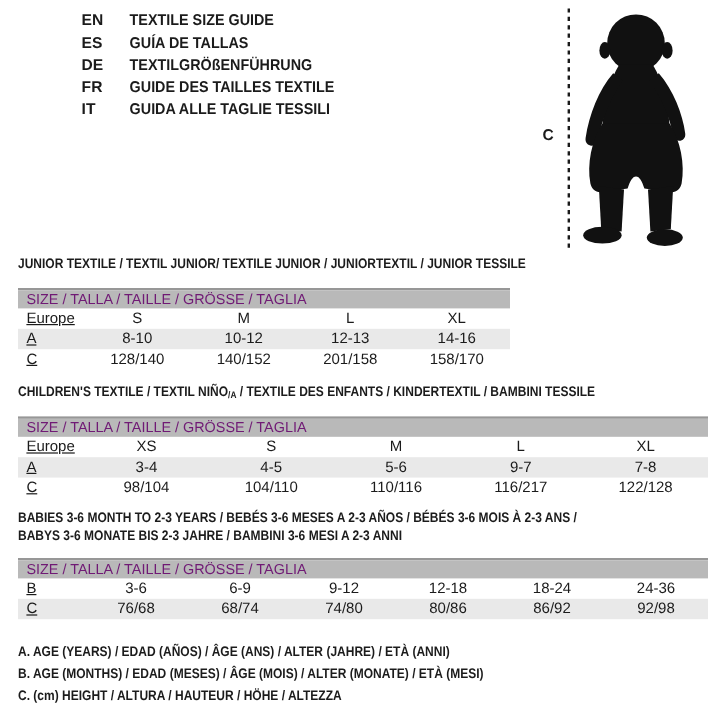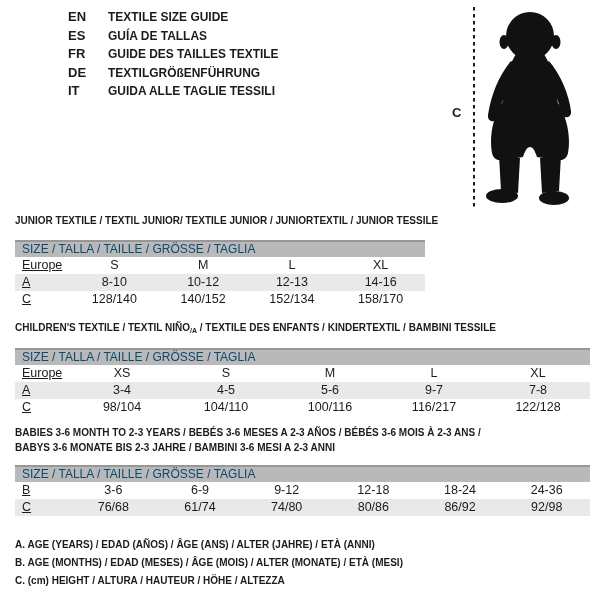--- a/index.html
+++ b/index.html
@@ -20,21 +20,21 @@
   .sec-title .sub{font-size:8px;vertical-align:-2px;}
   .two-line .tl{display:block;line-height:14.5px;}
   #section-junior{top:214px;width:410px;}
   #section-children{top:321px;width:575px;}
   #section-babies{top:425px;width:575px;}
   #section-junior .size-table{margin-top:13px;}
   #section-children .size-table{margin-top:11px;}
   #section-babies .size-table{margin-top:11px;}
   .size-table{border-top:2px solid var(--band-border,#979797);}
   .band{background:var(--band-bg,#b9b9b9);height:15px;line-height:15px;padding-left:7px;
-        font-size:12px;color:#0c4a6e;white-space:nowrap;}
+        font-size:12px;color:#701a75;white-space:nowrap;}
   .trow{display:flex;height:17px;line-height:17px;font-size:12.5px;}
   .trow.shaded{background:var(--shade-bg,#e9e9e9);}
   .tlabel{width:55px;padding-left:7px;box-sizing:border-box;text-align:left;text-decoration:underline;}
   .tcell{flex:1;text-align:center;}
   
   .footnotes{position:absolute;left:15px;top:535px;}
   .footnote{font-size:11.5px;font-weight:bold;line-height:18px;white-space:nowrap;
             transform:scaleX(0.87);transform-origin:0 0;}
 </style>
 </head>
@@ -45,26 +45,26 @@
   <div class="lang-block">
       <div class="lang-row">
         <span class="lang-code">EN</span>
         <span class="lang-title">TEXTILE SIZE GUIDE</span>
       </div>
       <div class="lang-row">
         <span class="lang-code">ES</span>
         <span class="lang-title">GUÍA DE TALLAS</span>
       </div>
       <div class="lang-row">
+        <span class="lang-code">DE</span>
+        <span class="lang-title">TEXTILGRÖßENFÜHRUNG</span>
+      </div>
+      <div class="lang-row">
         <span class="lang-code">FR</span>
         <span class="lang-title">GUIDE DES TAILLES TEXTILE</span>
-      </div>
-      <div class="lang-row">
-        <span class="lang-code">DE</span>
-        <span class="lang-title">TEXTILGRÖßENFÜHRUNG</span>
       </div>
       <div class="lang-row">
         <span class="lang-code">IT</span>
         <span class="lang-title">GUIDA ALLE TAGLIE TESSILI</span>
       </div>
     </div>
 
   <svg class="figure-svg" width="150" height="205" viewBox="0 0 150 205">
     <line x1="34" y1="2" x2="34" y2="203" stroke="#1a1a1a" stroke-width="2" stroke-dasharray="3.5 3.5"></line>
     <g fill="#111111">
@@ -99,21 +99,21 @@
             <div class="tlabel">A</div>
             <div class="tcell">8-10</div>
             <div class="tcell">10-12</div>
             <div class="tcell">12-13</div>
             <div class="tcell">14-16</div>
           </div>
           <div class="trow">
             <div class="tlabel">C</div>
             <div class="tcell">128/140</div>
             <div class="tcell">140/152</div>
-            <div class="tcell">152/134</div>
+            <div class="tcell">201/158</div>
             <div class="tcell">158/170</div>
           </div>
         </div>
     </div>
   </section>
 
   <section class="size-section" id="section-children">
     <h2 class="sec-title"><span>CHILDREN'S TEXTILE / TEXTIL NIÑO</span><span class="sub">/A</span><span> / TEXTILE DES ENFANTS / KINDERTEXTIL / BAMBINI TESSILE</span></h2>
     <div class="size-table">
       <div class="band">SIZE / TALLA / TAILLE / GRÖSSE / TAGLIA</div>
@@ -131,21 +131,21 @@
             <div class="tcell">3-4</div>
             <div class="tcell">4-5</div>
             <div class="tcell">5-6</div>
             <div class="tcell">9-7</div>
             <div class="tcell">7-8</div>
           </div>
           <div class="trow">
             <div class="tlabel">C</div>
             <div class="tcell">98/104</div>
             <div class="tcell">104/110</div>
-            <div class="tcell">100/116</div>
+            <div class="tcell">110/116</div>
             <div class="tcell">116/217</div>
             <div class="tcell">122/128</div>
           </div>
         </div>
     </div>
   </section>
 
   <section class="size-section" id="section-babies">
     <h2 class="sec-title two-line">
       <span class="tl">BABIES 3-6 MONTH TO 2-3 YEARS / BEBÉS 3-6 MESES A 2-3 AÑOS / BÉBÉS 3-6 MOIS À 2-3 ANS /</span>
@@ -159,21 +159,21 @@
             <div class="tcell">3-6</div>
             <div class="tcell">6-9</div>
             <div class="tcell">9-12</div>
             <div class="tcell">12-18</div>
             <div class="tcell">18-24</div>
             <div class="tcell">24-36</div>
           </div>
           <div class="trow shaded">
             <div class="tlabel">C</div>
             <div class="tcell">76/68</div>
-            <div class="tcell">61/74</div>
+            <div class="tcell">68/74</div>
             <div class="tcell">74/80</div>
             <div class="tcell">80/86</div>
             <div class="tcell">86/92</div>
             <div class="tcell">92/98</div>
           </div>
         </div>
     </div>
   </section>
 
   <div class="footnotes">

